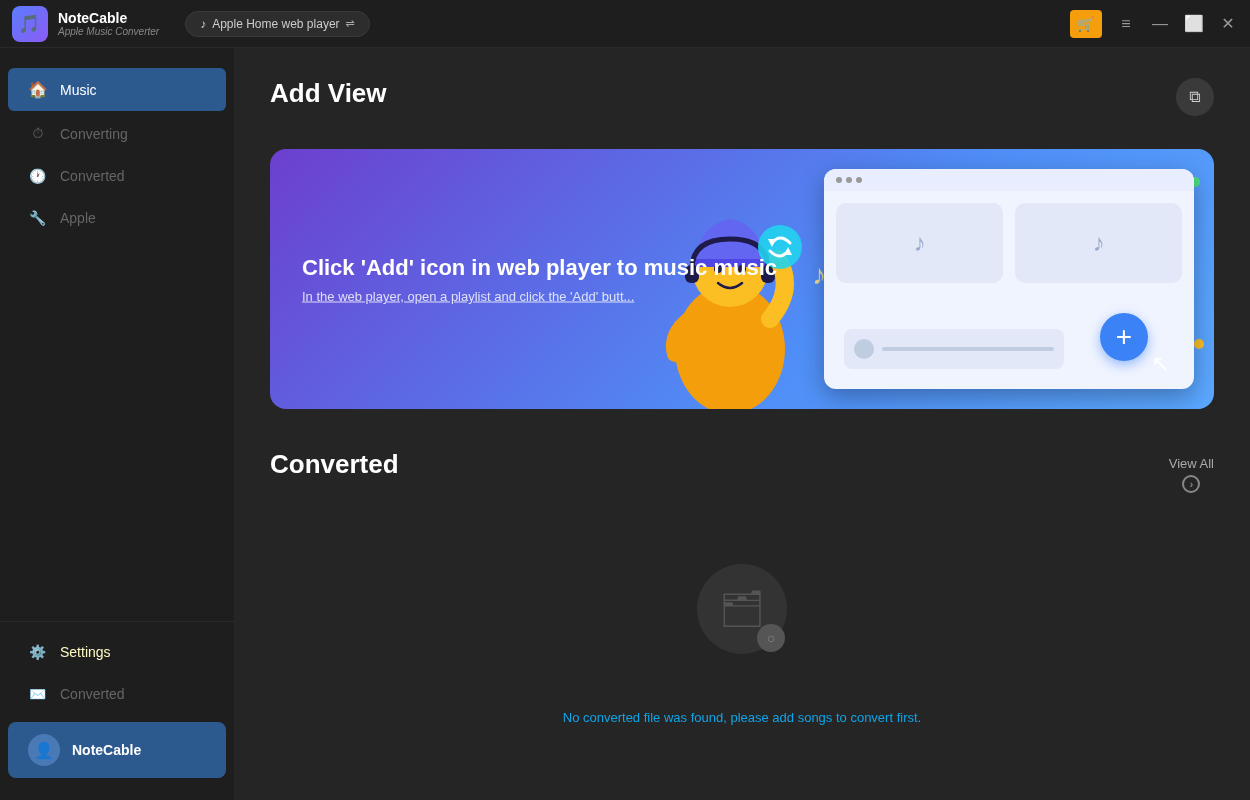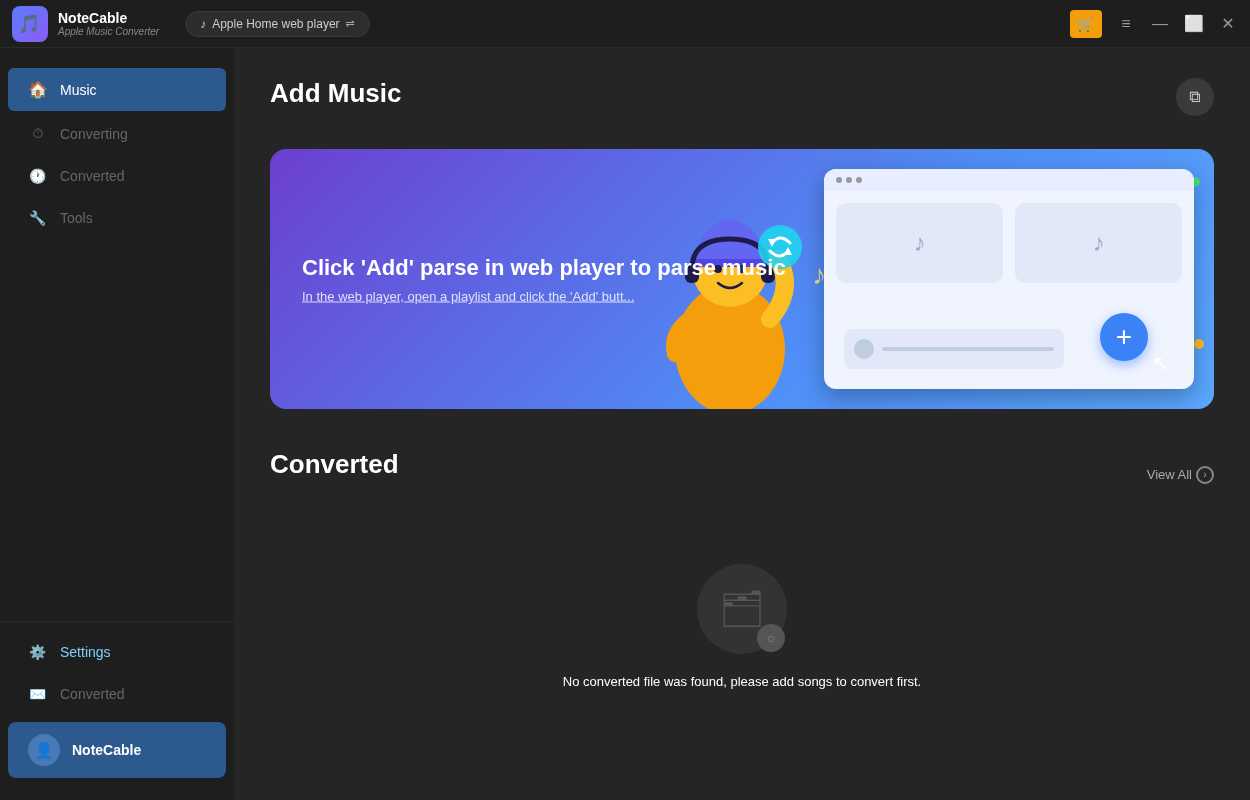--- a/index.html
+++ b/index.html
@@ -353,20 +353,21 @@
       justify-content: space-between;
       margin-bottom: 24px;
     }
     .view-all {
       display: flex;
       align-items: center;
       gap: 4px;
       font-size: 13px;
       color: #aaa;
       cursor: pointer;
+      flex-direction: column;
     }
     .view-all-arrow {
       width: 18px; height: 18px;
       border: 2px solid #888;
       border-radius: 50%;
       display: flex;
       align-items: center;
       justify-content: center;
       font-size: 10px;
     }
@@ -401,21 +402,22 @@
       background: #555;
       border-radius: 50%;
       display: flex;
       align-items: center;
       justify-content: center;
       font-size: 14px;
       color: #888;
     }
     .empty-text {
       font-size: 13px;
-      color: #ffffff;
+      color: #0ea5e9;
+      margin-top: 36px;
     }
 
     
     .content-header {
       display: flex;
       align-items: flex-start;
       justify-content: space-between;
       margin-bottom: 20px;
     }
     .expand-btn {
@@ -477,60 +479,60 @@
         <span style="color:#666;text-align:right;">Converting</span>
       </div>
 
       <div class="sidebar-item">
         <span class="icon" style="font-size:14px;color:#666;">🕐</span>
         <span style="color:#666;">Converted</span>
       </div>
 
       <div class="sidebar-item">
         <span class="icon" style="font-size:14px;color:#666;">🔧</span>
-        <span style="color:#666;">Tools</span>
+        <span style="color:#666;">Apple</span>
       </div>
     </div>
 
     <div class="sidebar-bottom">
       <div class="sidebar-item">
         <span class="icon" style="font-size:14px;color:#666;">⚙️</span>
-        <span style="color:#7dd3fc;">Settings</span>
+        <span style="color:#fef9c3;">Settings</span>
       </div>
       <div class="sidebar-item">
         <span class="icon" style="font-size:14px;color:#666;">✉️</span>
         <span style="color:#666;">Converted</span>
       </div>
       <div class="register-item">
         <div class="register-avatar">
           <span>👤</span>
         </div>
         <span>NoteCable</span>
       </div>
     </div>
   </div>
 
   <div class="content">
 
     <div class="content-header">
-      <h1 class="section-title">Add Music</h1>
+      <h1 class="section-title">Add View</h1>
       <div class="expand-btn">
         <span>⧉</span>
       </div>
     </div>
 
     <div class="banner">
 
       <div class="dot-green"></div>
       <div class="dot-pink">+</div>
       <div class="dot-yellow"></div>
       <div class="dot-purple"></div>
 
       <div class="banner-text-area">
-        <div class="banner-heading">Click 'Add' parse in web player to parse music</div>
+        <div class="banner-heading">Click 'Add' icon in web player to music music</div>
         <div class="banner-subtext">In the web player, open a playlist and click the 'Add' butt...</div>
       </div>
 
       <svg class="character-svg" viewBox="0 0 200 220" xmlns="http://www.w3.org/2000/svg">
 
         <ellipse cx="100" cy="160" rx="55" ry="65" fill="#f59e0b"></ellipse>
 
         <circle cx="100" cy="80" r="38" fill="#fbbf24"></circle>
 
         <path d="M65 72 Q70 35 100 30 Q130 35 135 72 Z" fill="#6366f1"></path>

